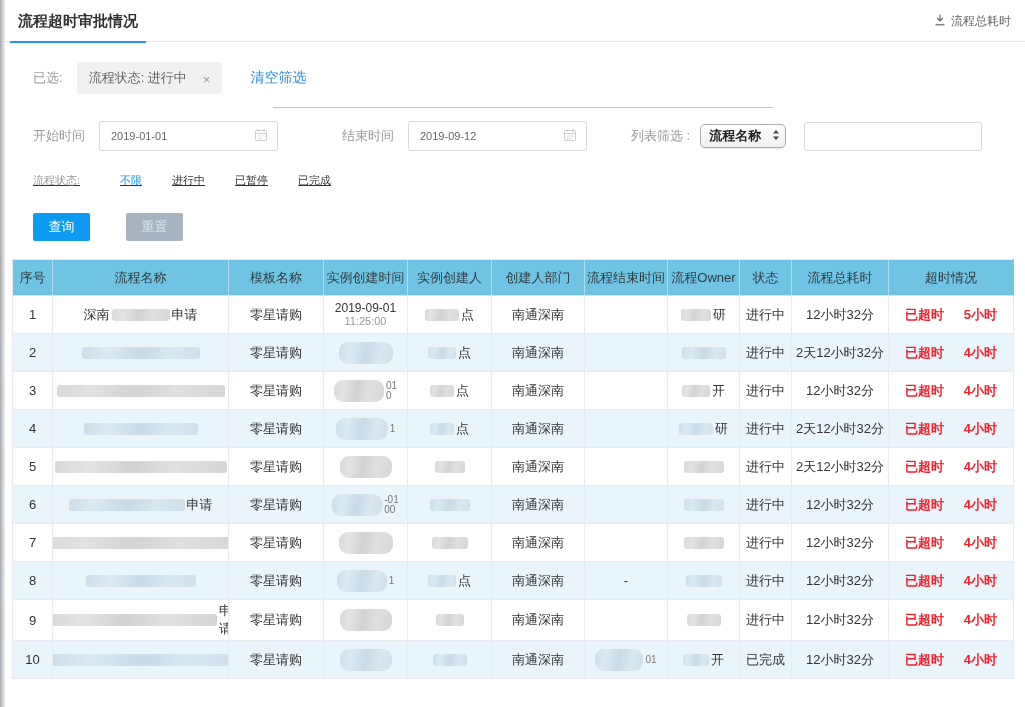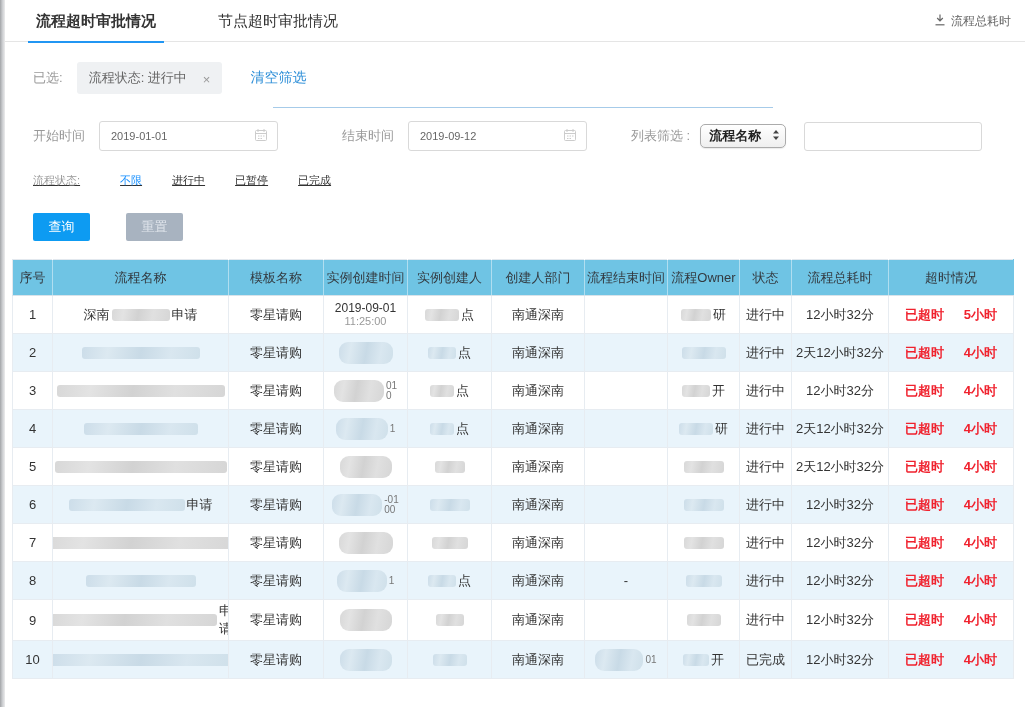--- a/index.html
+++ b/index.html
@@ -6,21 +6,21 @@
   html,body { margin:0; padding:0; }
   body {
     width:1025px; height:707px; position:relative; overflow:hidden;
     background:#fff; font-family:"Liberation Sans", sans-serif; color:#333;
   }
   .left-strip { position:absolute; left:0; top:0; width:5px; height:707px;
     background:linear-gradient(90deg,#a2a4a7,#c9cbce 45%,#ececed); z-index:20; }
 
   
   .topbar { height:42px; border-bottom:1px solid #E5E5E5; display:flex; align-items:center;
-    padding-left:36px; position:relative; }
+    padding-left:18px; position:relative; }
   .tab { font-size:15px; color:#333; height:42px; line-height:42px; cursor:pointer; position:relative; }
   .tab + .tab { margin-left:62px; }
   .tab.active { font-weight:bold; }
   .tab.active::after { content:""; position:absolute; left:-8px; right:-8px; bottom:-1px; height:2px; background:#2196F3; }
   .download { position:absolute; right:14px; top:0; height:42px; display:flex; align-items:center; gap:5px;
     color:#666; font-size:12px; cursor:pointer; }
 
   
   .filters { padding-left:33px; }
   .frow1 { margin-top:20px; display:flex; align-items:center; font-size:13px; }
@@ -76,21 +76,20 @@
   .ot-cell { display:flex; justify-content:space-between; padding:0 13px; color:#F0222E;
     font-weight:bold; font-size:13px; }
 </style>
 </head>
 <body>
 
 <div class="left-strip"></div>
 
 <div class="topbar">
   <div class="tab active">流程超时审批情况</div>
-  <div class="tab">节点超时审批情况</div>
   <div class="download">
     <span>
       <svg width="12" height="12" viewBox="0 0 12 12">
         <path d="M6 0.5 L6 6.5 M3.2 4 L6 6.8 L8.8 4" stroke="#666" stroke-width="1.2" fill="none"></path>
         <path d="M1.5 10.8 L10.5 10.8" stroke="#666" stroke-width="1.2"></path>
       </svg>
     </span>
     <span>流程总耗时</span>
   </div>
 </div>

